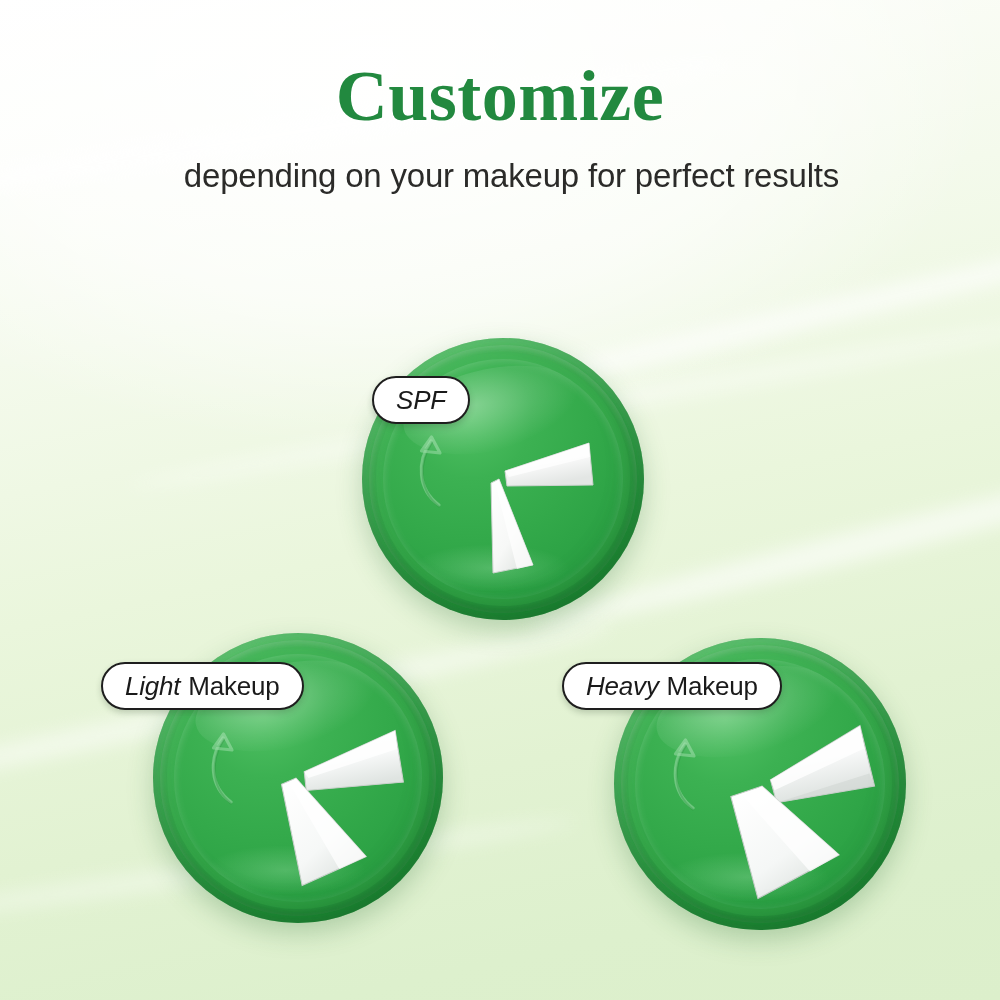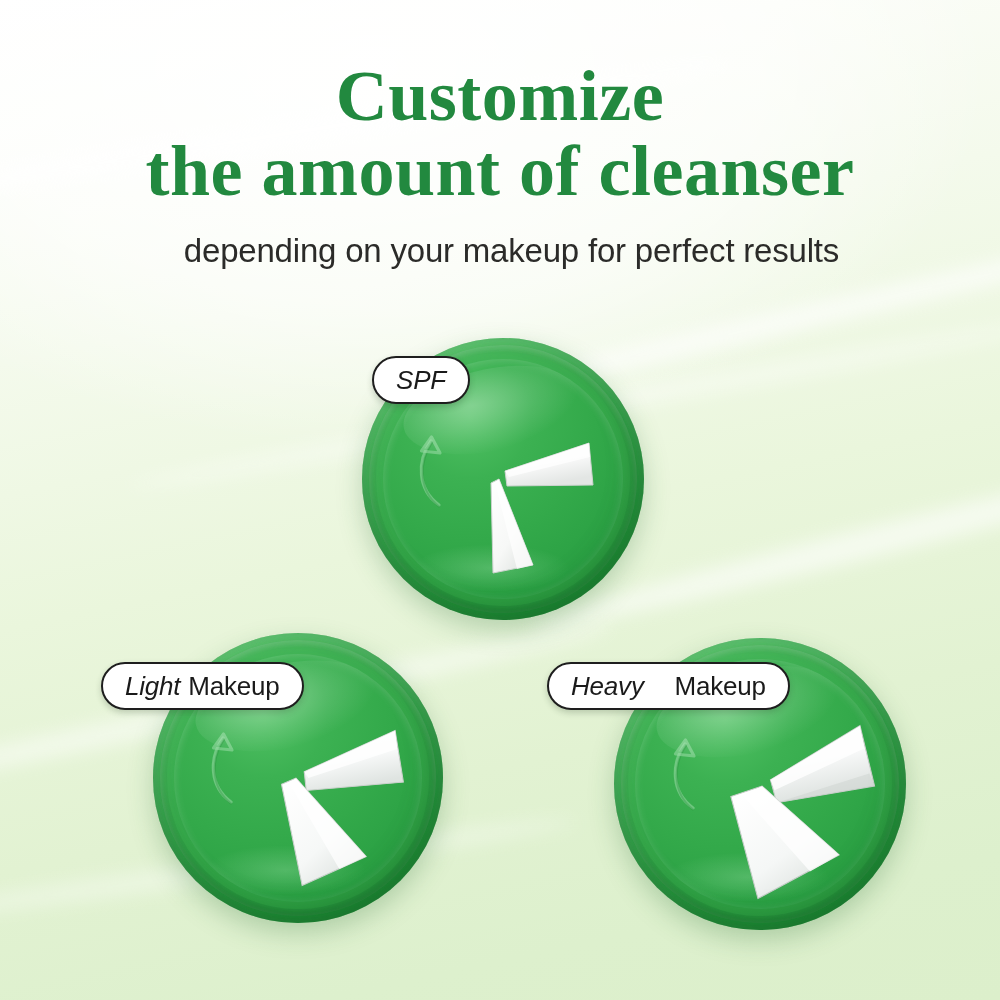--- a/index.html
+++ b/index.html
@@ -239,21 +239,20 @@
   <div class="bg-glow"></div>
   <div class="bg-wisp wisp-a"></div>
   <div class="bg-wisp wisp-f"></div>
   <div class="bg-wisp wisp-b"></div>
   <div class="bg-wisp wisp-c"></div>
   <div class="bg-wisp wisp-d"></div>
   <div class="bg-wisp wisp-e"></div>
 
   <div class="head-block">
     <div class="headline headline-1">Customize</div>
-    <div class="headline headline-2">the amount of cleanser</div>
     <div class="subhead">depending on your makeup for perfect results</div>
   </div>
 
   <div class="lid" style="left:362px; top:338px; width:282px; height:282px;">
     <div class="lid-rim"></div>
     <div class="lid-ring2"></div>
     <div class="lid-ring3"></div>
     <div class="lid-face">
       <div class="lid-gloss"></div>
       <div class="lid-gloss-bot"></div>
@@ -285,21 +284,21 @@
           <path d="M122 112 L206 84 L207 98 L126 118 Z" fill="#ffffff" opacity="0.75"></path>
 
           <path d="M116 120 L150 206 L110 214 L108 124 Z" fill="url(#cg1b)" stroke="#cdd3cf" stroke-width="1"></path>
           <path d="M116 120 L150 206 L134 210 L112 124 Z" fill="#ffffff" opacity="0.7"></path>
         </svg>
       </div>
     </div>
     <div class="lid-shadow-edge"></div>
   </div>
 
-  <div class="pill" style="left:372px; top:356px;">
+  <div class="pill" style="left:372px; top:376px;">
     <span class="em-only">SPF</span>
   </div>
 
   <div class="lid" style="left:153px; top:633px; width:290px; height:290px;">
     <div class="lid-rim"></div>
     <div class="lid-ring2"></div>
     <div class="lid-ring3"></div>
     <div class="lid-face">
       <div class="lid-gloss"></div>
       <div class="lid-gloss-bot"></div>
@@ -379,18 +378,18 @@
           <path d="M136 138 L225 110 L230 122 L136 138 Z" fill="#cdd4cf" opacity="0.5"></path>
 
           <path d="M122 122 L196 188 L118 230 L92 132 Z" fill="url(#cg3b)" stroke="#c6cdc8" stroke-width="1"></path>
           <path d="M122 122 L196 188 L168 204 L104 132 Z" fill="#ffffff" opacity="0.74"></path>
         </svg>
       </div>
     </div>
     <div class="lid-shadow-edge"></div>
   </div>
 
-  <div class="pill" style="left:547px; top:662px;gap:23px;">
+  <div class="pill" style="left:562px; top:662px;">
     <span class="em">Heavy</span>
     <span>Makeup</span>
   </div>
 
 </div>
 
 </body></html>

